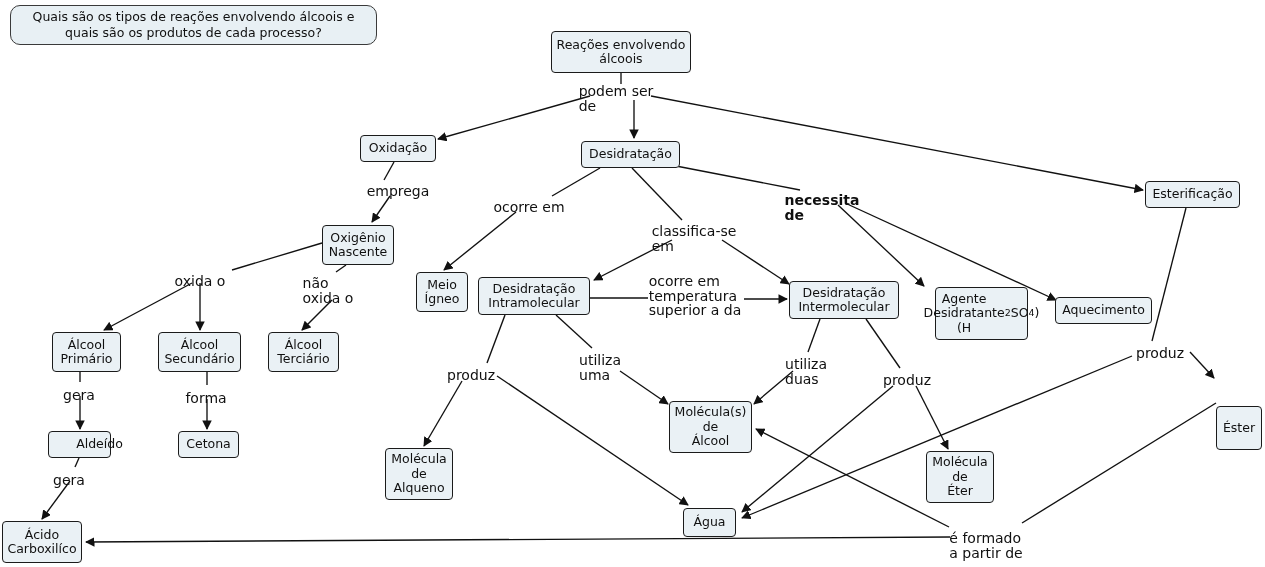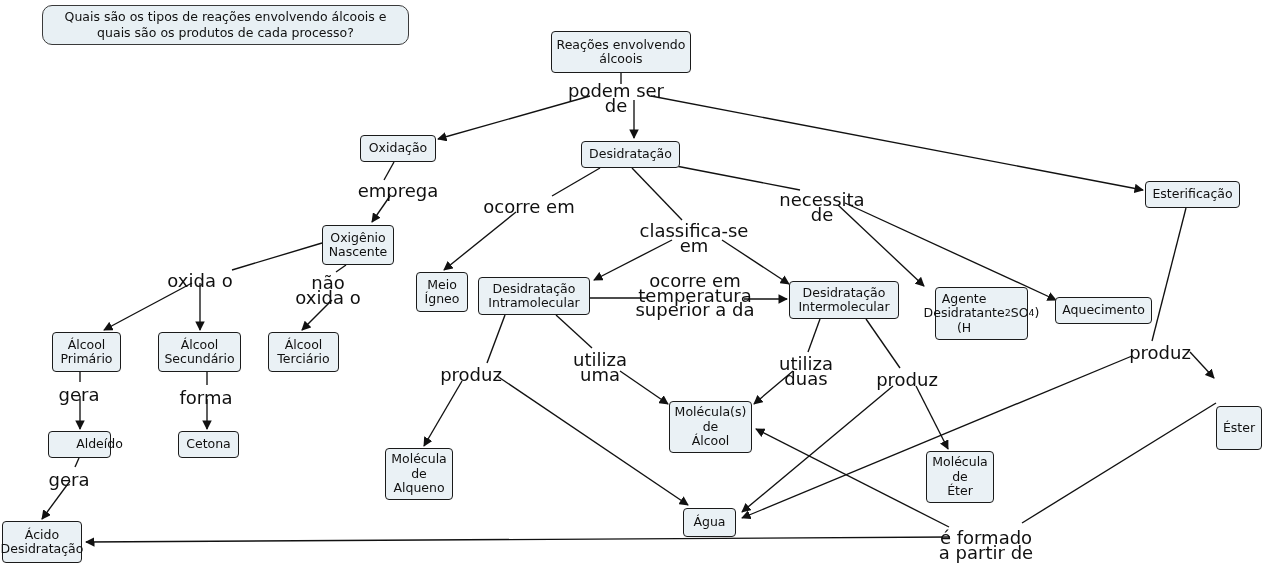--- a/index.html
+++ b/index.html
@@ -24,24 +24,24 @@
   }
   .node.question{
     background:#e8f0f4;
     border:1.3px solid #3a3a3a;
     border-radius:10px;
     font-size:12.5px;
     line-height:16px;
   }
   .linklabel{
     position:absolute;
-    font-size:18px;
+    font-size:14px;
     line-height:14.5px;
     color:#101010;
-    text-align:center;
+    text-align:left;
     white-space:pre-line;
     background:transparent;
     transform:translateX(-50%);
   }
   .sub{font-size:9.5px;vertical-align:-2px;}
 </style>
 </head>
 <body>
 
 <div id="map">
@@ -106,21 +106,21 @@
       <path d="M 1186 208 L 1152 341"></path>
       <path d="M 1190 352 L 1214 378" marker-end="url(#ah)"></path>
       <path d="M 1132 356 L 742 518" marker-end="url(#ah)"></path>
 
       <path d="M 1216 403 L 1022 523"></path>
       <path d="M 950 537 L 86 542" marker-end="url(#ah)"></path>
       <path d="M 949 527 L 756 429" marker-end="url(#ah)"></path>
     </g>
   </svg>
 
-  <div class="node question" style="left:10px;top:5px;width:367px;height:40px;margin-left:32px;">Quais são os tipos de reações envolvendo álcoois e quais são os produtos de cada processo?</div>
+  <div class="node question" style="left:10px;top:5px;width:367px;height:40px;">Quais são os tipos de reações envolvendo álcoois e quais são os produtos de cada processo?</div>
 
   <div class="node" style="left:551px;top:31px;width:140px;height:42px;">Reações envolvendo
 álcoois</div>
   <div class="node" style="left:360px;top:135px;width:76px;height:27px;">Oxidação</div>
   <div class="node" style="left:581px;top:141px;width:99px;height:27px;">Desidratação</div>
   <div class="node" style="left:1145px;top:181px;width:95px;height:27px;">Esterificação</div>
   <div class="node" style="left:322px;top:225px;width:72px;height:40px;">Oxigênio
 Nascente</div>
   <div class="node" style="left:416px;top:272px;width:52px;height:40px;">Meio
 Ígneo</div>
@@ -143,27 +143,27 @@
   <div class="node" style="left:48px;top:431px;width:63px;height:27px;padding-left:44px;">Aldeído</div>
   <div class="node" style="left:178px;top:431px;width:61px;height:27px;">Cetona</div>
   <div class="node" style="left:385px;top:448px;width:68px;height:52px;">Molécula
 de
 Alqueno</div>
   <div class="node" style="left:926px;top:451px;width:68px;height:52px;">Molécula
 de
 Éter</div>
   <div class="node" style="left:683px;top:508px;width:53px;height:29px;">Água</div>
   <div class="node" style="left:2px;top:521px;width:80px;height:42px;">Ácido
-Desidratação</div>
+Carboxilíco</div>
 
   <div class="linklabel" style="left:616px;top:84px;">podem ser
 de</div>
   <div class="linklabel" style="left:398px;top:184px;">emprega</div>
   <div class="linklabel" style="left:529px;top:200px;">ocorre em</div>
-  <div class="linklabel" style="left:822px;top:193px;">necessita
+  <div class="linklabel" style="left:822px;top:193px;font-weight:bold;">necessita
 de</div>
   <div class="linklabel" style="left:694px;top:224px;">classifica-se
 em</div>
   <div class="linklabel" style="left:200px;top:274px;">oxida o</div>
   <div class="linklabel" style="left:328px;top:276px;">não
 oxida o</div>
   <div class="linklabel" style="left:695px;top:274px;">ocorre em
 temperatura
 superior a da</div>
   <div class="linklabel" style="left:471px;top:368px;">produz</div>

